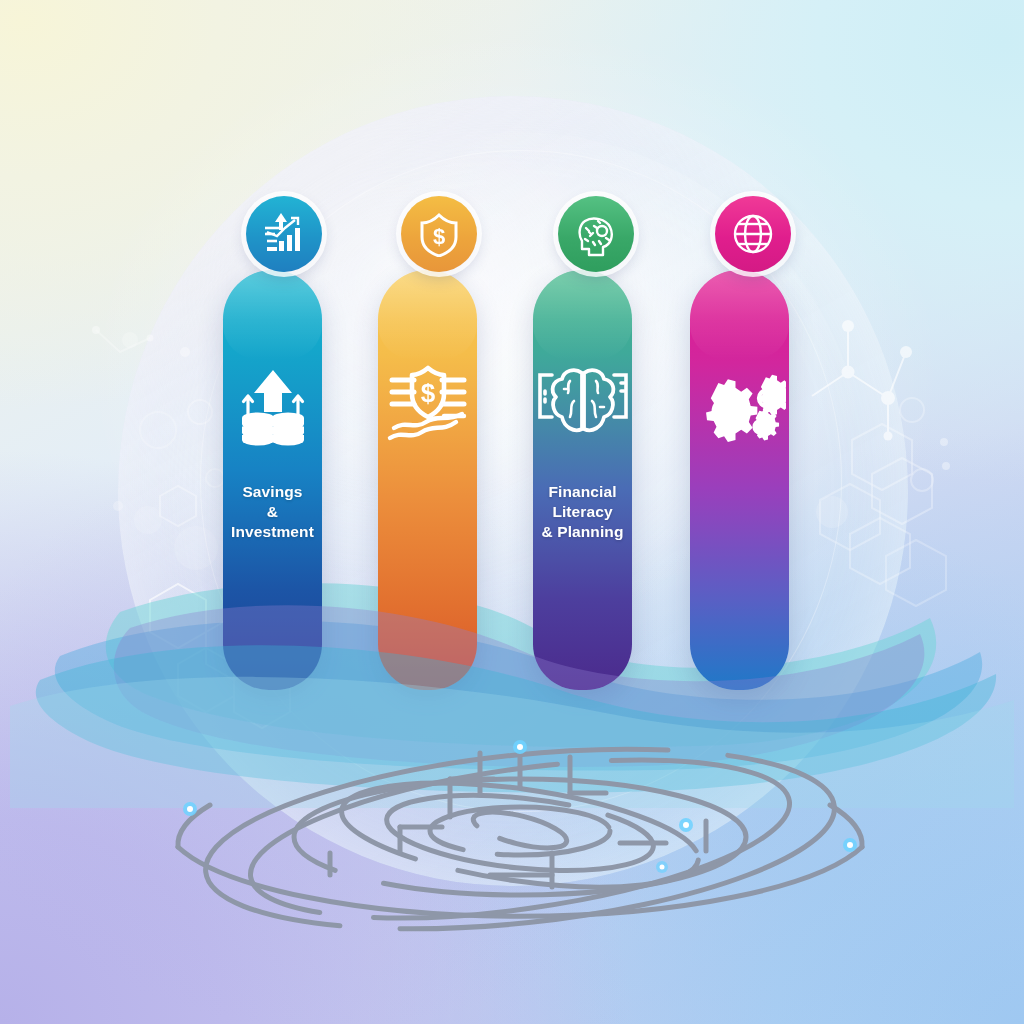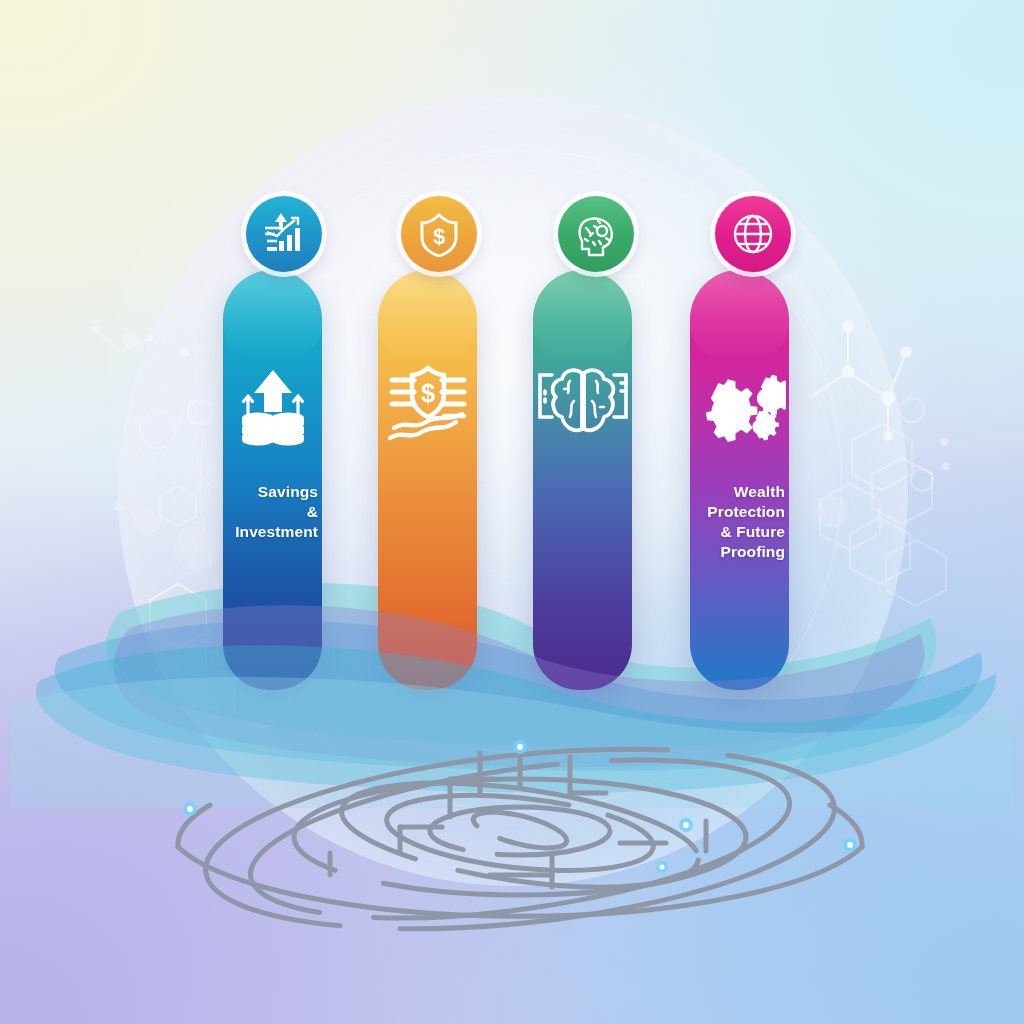--- a/index.html
+++ b/index.html
@@ -65,21 +65,21 @@
     position:absolute;left:0;top:0;width:100%;height:90px;
     background:linear-gradient(180deg, rgba(255,255,255,.30) 0%, rgba(255,255,255,.10) 55%, rgba(255,255,255,0) 100%);
     border-radius:52px 52px 40% 40%;
   }
   .pillar-icon{
     position:absolute;left:0;right:0;top:78px;height:110px;
     display:flex;align-items:center;justify-content:center;
   }
   .pillar-label{
     position:absolute;left:4px;right:4px;top:212px;
-    text-align:right;color:#ffffff;
+    text-align:center;color:#ffffff;
     font-size:15.5px;line-height:20px;font-weight:700;
     letter-spacing:.1px;
     text-shadow:0 1px 3px rgba(0,0,0,.22);
     white-space:pre-line;
   }
 
   
   .badge{
     position:absolute;width:76px;height:76px;border-radius:50%;
     display:flex;align-items:center;justify-content:center;
@@ -226,44 +226,43 @@
           </g>
           <g stroke="#ffffff" fill="none" stroke-width="2.6" stroke-linecap="round">
             <path d="M34,20 C30,24 34,28 32,32"></path>
             <path d="M38,40 C33,44 37,50 34,56"></path>
             <path d="M60,20 C64,24 60,28 62,32"></path>
             <path d="M56,40 C61,44 57,50 60,56"></path>
             <path d="M28,28 h4 M64,46 h4"></path>
           </g>
         </svg>
       </div>
+      <div class="pillar-label">Financial
+Literacy
+&amp; Planning</div>
     </div>
 
     <div class="pillar" style="left:690px;top:270px;height:420px;background:linear-gradient(180deg,#e3198f 0%,#d2269d 22%,#9a3fbc 52%,#5a5fc4 78%,#1f79c8 100%);">
       <div class="gloss"></div>
       <div class="pillar-icon">
         <svg width="92" height="86" viewBox="0 0 92 86">
           <g fill="#ffffff">
             <path d="M32,18 l6,2 4,-6 8,2 0,7 6,4 6,-4 6,6 -4,6 2,7 7,1 0,8 -7,1 -2,7 4,6 -6,6 -6,-4 -6,4 0,7 -8,2 -4,-6 -6,2 -5,-6 3,-6 -3,-6 -7,-1 -1,-8 7,-2 2,-7 -4,-6 Z" transform="translate(-6,6) scale(0.95)"></path>
             <circle cx="34" cy="52" r="14" fill="none" stroke="#ffffff" stroke-width="5"></circle>
           </g>
           <g fill="#ffffff" transform="translate(52,6) scale(0.62)">
             <path d="M32,18 l6,2 4,-6 8,2 0,7 6,4 6,-4 6,6 -4,6 2,7 7,1 0,8 -7,1 -2,7 4,6 -6,6 -6,-4 -6,4 0,7 -8,2 -4,-6 -6,2 -5,-6 3,-6 -3,-6 -7,-1 -1,-8 7,-2 2,-7 -4,-6 Z"></path>
             <circle cx="34" cy="52" r="13" fill="none" stroke="#ffffff" stroke-width="7"></circle>
           </g>
           <g fill="#ffffff" transform="translate(50,42) scale(0.48)">
             <path d="M32,18 l6,2 4,-6 8,2 0,7 6,4 6,-4 6,6 -4,6 2,7 7,1 0,8 -7,1 -2,7 4,6 -6,6 -6,-4 -6,4 0,7 -8,2 -4,-6 -6,2 -5,-6 3,-6 -3,-6 -7,-1 -1,-8 7,-2 2,-7 -4,-6 Z"></path>
             <circle cx="34" cy="52" r="12" fill="none" stroke="#ffffff" stroke-width="9"></circle>
           </g>
         </svg>
       </div>
-      <div class="pillar-label">Wealth
-Protection
-&amp; Future
-Proofing</div>
     </div>
   </div>
 
   <svg class="waves" style="top:588px;height:220px;" viewBox="0 0 1024 220" preserveAspectRatio="none">
     <path d="M130,40 C250,0 420,16 520,62 C610,104 800,108 920,46 C948,108 840,172 640,178 C430,184 220,164 146,126 C104,104 108,62 130,40 Z" fill="#8f7fd0" opacity=".34"></path>
     <path d="M40,92 C180,36 420,54 560,102 C700,150 880,144 996,86 C1000,146 860,200 620,204 C380,208 170,190 90,154 C48,134 26,112 40,92 Z" fill="#37b4d6" opacity=".36"></path>
     <path d="M10,118 C160,70 420,88 600,124 C760,156 900,150 1014,112 L1014,220 L10,220 Z" fill="#9fd9ea" opacity=".30"></path>
   </svg>
 
   <div class="badge" style="left:246px;top:196px;background:linear-gradient(180deg,#22b3d4 0%,#1f94c8 55%,#1f7fc0 100%);">

